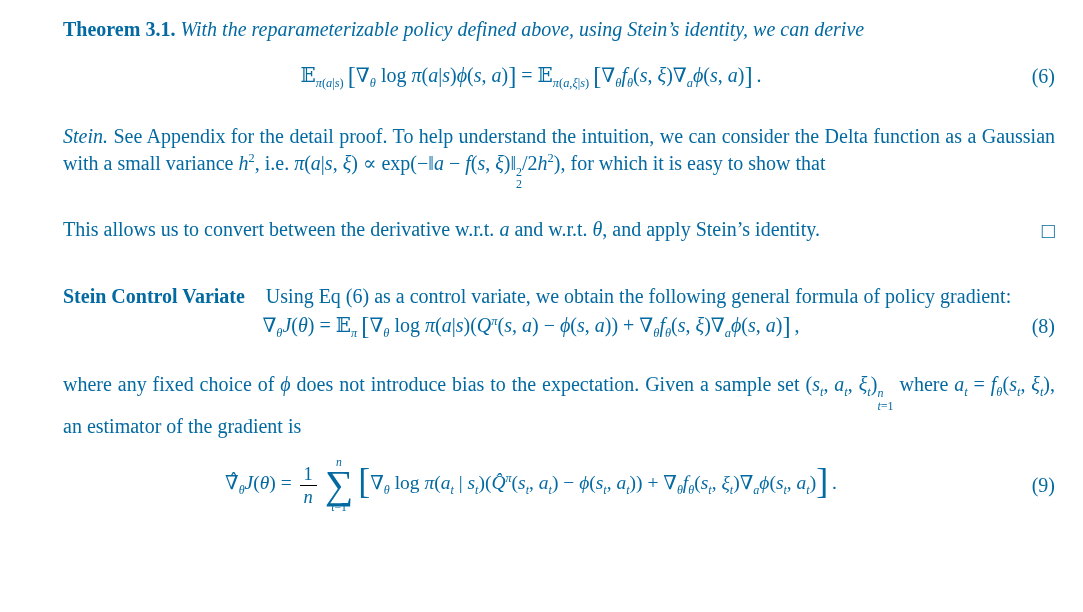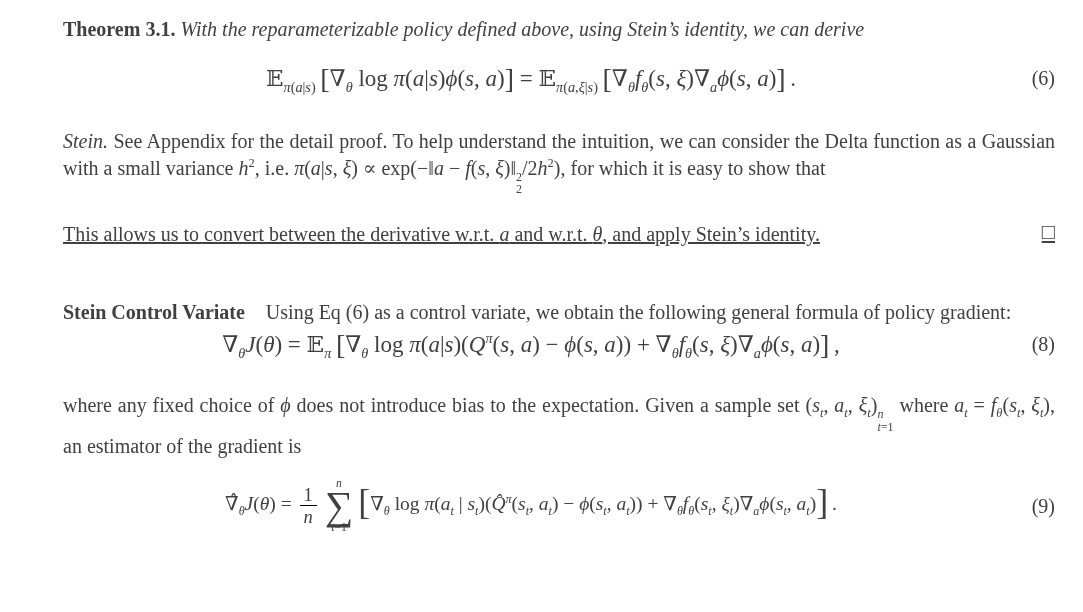--- a/index.html
+++ b/index.html
@@ -1,41 +1,41 @@
 <!DOCTYPE html>
 <html><head>
 <meta charset="utf-8">
 <style>
   html, body { margin: 0; padding: 0; }
   .page {
     width: 1083px;
     height: 612px;
     box-sizing: border-box;
     background: #ffffff;
-    color: #404040;
+    color: #0369a1;
     font-family: "Liberation Serif", "DejaVu Serif", serif;
     font-size: 20px;
     line-height: 1.33;
     padding: 16px 28px 0 63px;
     overflow: hidden;
   }
   p { margin: 0; }
   .justify { text-align: justify; }
   .theorem-label, .heading-label { font-weight: bold; }
   .theorem-body { font-style: italic; }
   .proof-label { font-style: italic; }
   .equation { display: flex; align-items: center; white-space: nowrap; }
-  .eq-body { flex: 1; text-align: center; font-size: 23px; }
+  .eq-body { flex: 1; text-align: center; font-size: 20px; }
   .eq-num { width: 56px; text-align: right; font-size: 20px; flex: none; }
   .eq6 { margin-top: 17px; }
   .proof-para { margin-top: 31px; }
   .eq7 { margin-top: 21px; }
-  .qed-row { display: flex; justify-content: space-between; align-items: flex-start; margin-top: 25px; text-decoration: underline; }
+  .qed-row { display: flex; justify-content: space-between; align-items: flex-end; margin-top: 25px; }
   .qed-square { font-size: 22px; line-height: 1; }
-  .stein-para { margin-top: 52px; }
+  .stein-para { margin-top: 41px; }
   .heading-label { margin-right: 16px; }
   .eq8 { }
   .estimator-para { margin-top: 29px; }
   .eq9 { margin-top: 18px; }
   .eq9 .eq-body { font-size: 19.5px; }
 
   
   sub, sup { font-size: 0.62em; }
   .big  { font-size: 1.22em; vertical-align: -0.07em; }
   .bigg { font-size: 1.85em; vertical-align: -0.1em; line-height: 0; }

